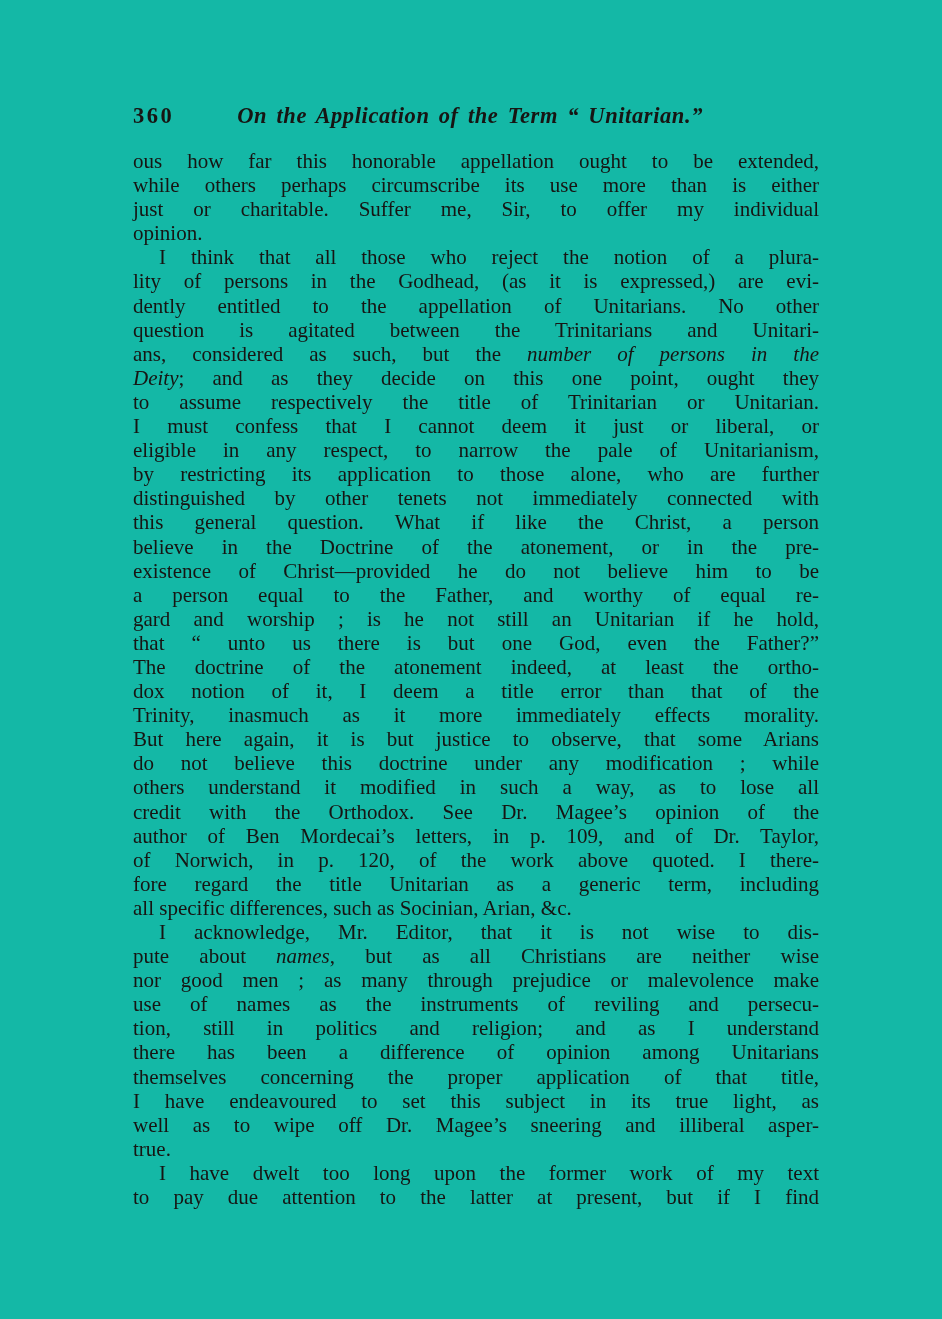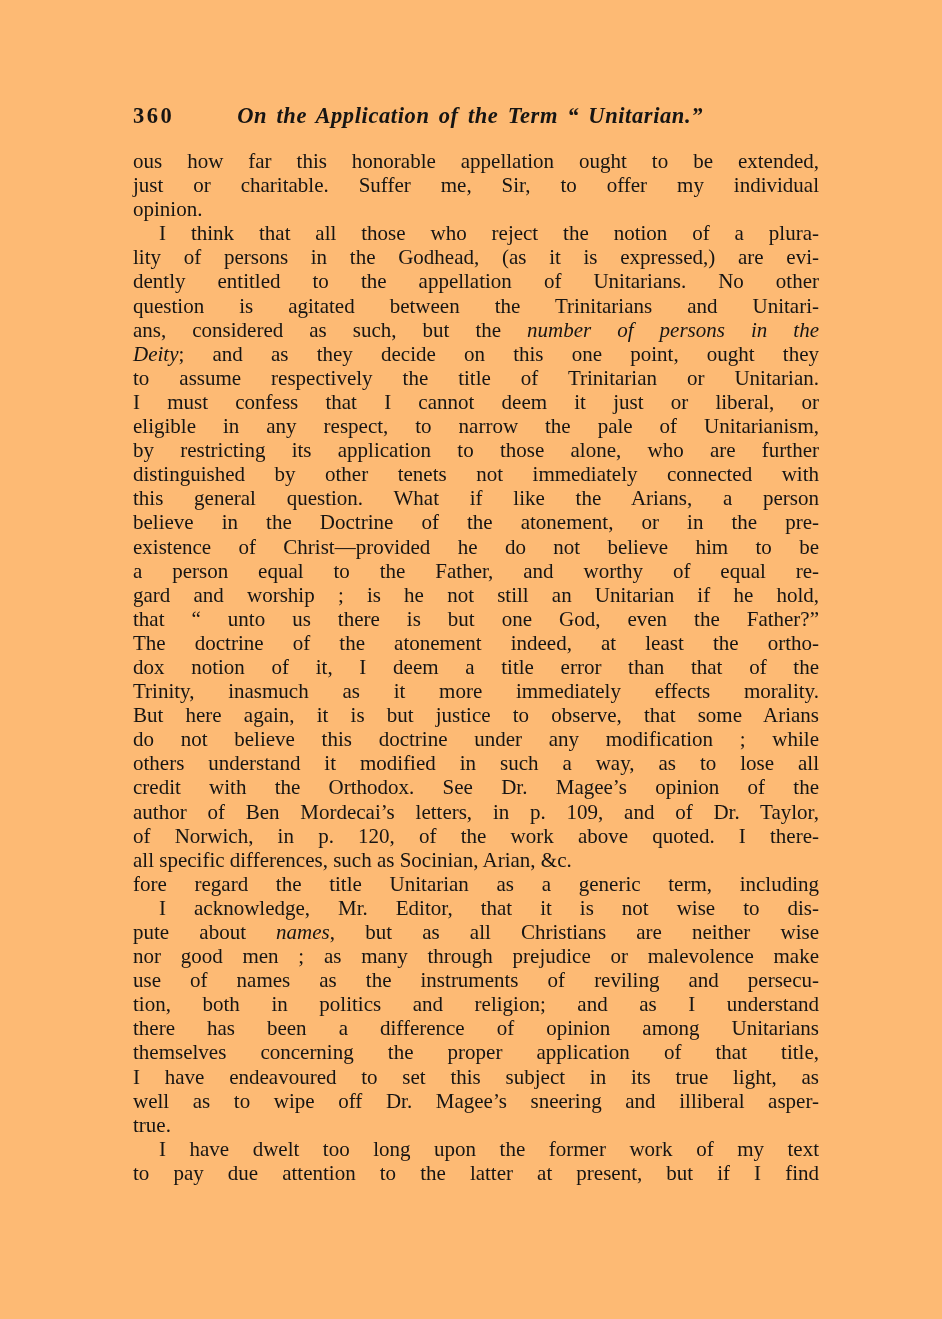--- a/index.html
+++ b/index.html
@@ -1,19 +1,19 @@
 <!DOCTYPE html>
 <html><head>
 <meta charset="utf-8">
 <style>
   html,body { margin:0; padding:0; background:#ffffff; }
   .page {
     position:relative;
     width:942px; height:1319px;
-    background:#fdba74;
+    background:#14b8a6;
     overflow:hidden;
     font-family:"Liberation Serif","DejaVu Serif",serif;
     color:#171513;
   }
   .content {
     position:absolute;
     left:133px; top:102px;
     width:686px;
   }
   .header {
@@ -50,59 +50,60 @@
 
 <div class="page">
   <div class="content">
     <div class="header">
       <span class="page-num">360</span>
       <span class="running-title">On the Application of the Term “ Unitarian.”</span>
     </div>
     <div class="body-text" id="page-body">
         <div class="para">
           <div class="line just"><span>ous how far this honorable appellation ought to be extended,</span></div>
+          <div class="line just"><span>while others perhaps circumscribe its use more than is either</span></div>
           <div class="line just"><span>just or charitable. Suffer me, Sir, to offer my individual</span></div>
           <div class="line"><span>opinion.</span></div>
         </div>
         <div class="para indent">
           <div class="line just"><span>I think that all those who reject the notion of a plura-</span></div>
           <div class="line just"><span>lity of persons in the Godhead, (as it is expressed,) are evi-</span></div>
           <div class="line just"><span>dently entitled to the appellation of Unitarians. No other</span></div>
           <div class="line just"><span>question is agitated between the Trinitarians and Unitari-</span></div>
           <div class="line just"><span>ans, considered as such, but the </span><em>number of persons in the</em></div>
           <div class="line just"><em>Deity</em><span>; and as they decide on this one point, ought they</span></div>
           <div class="line just"><span>to assume respectively the title of Trinitarian or Unitarian.</span></div>
           <div class="line just"><span>I must confess that I cannot deem it just or liberal, or</span></div>
           <div class="line just"><span>eligible in any respect, to narrow the pale of Unitarianism,</span></div>
           <div class="line just"><span>by restricting its application to those alone, who are further</span></div>
           <div class="line just"><span>distinguished by other tenets not immediately connected with</span></div>
-          <div class="line just"><span>this general question. What if like the Arians, a person</span></div>
+          <div class="line just"><span>this general question. What if like the Christ, a person</span></div>
           <div class="line just"><span>believe in the Doctrine of the atonement, or in the pre-</span></div>
           <div class="line just"><span>existence of Christ—provided he do not believe him to be</span></div>
           <div class="line just"><span>a person equal to the Father, and worthy of equal re-</span></div>
           <div class="line just"><span>gard and worship ; is he not still an Unitarian if he hold,</span></div>
           <div class="line just"><span>that “ unto us there is but one God, even the Father?”</span></div>
           <div class="line just"><span>The doctrine of the atonement indeed, at least the ortho-</span></div>
           <div class="line just"><span>dox notion of it, I deem a title error than that of the</span></div>
           <div class="line just"><span>Trinity, inasmuch as it more immediately effects morality.</span></div>
           <div class="line just"><span>But here again, it is but justice to observe, that some Arians</span></div>
           <div class="line just"><span>do not believe this doctrine under any modification ; while</span></div>
           <div class="line just"><span>others understand it modified in such a way, as to lose all</span></div>
           <div class="line just"><span>credit with the Orthodox. See Dr. Magee’s opinion of the</span></div>
           <div class="line just"><span>author of Ben Mordecai’s letters, in p. 109, and of Dr. Taylor,</span></div>
           <div class="line just"><span>of Norwich, in p. 120, of the work above quoted. I there-</span></div>
+          <div class="line just"><span>fore regard the title Unitarian as a generic term, including</span></div>
           <div class="line"><span>all specific differences, such as Socinian, Arian, &amp;c.</span></div>
-          <div class="line just"><span>fore regard the title Unitarian as a generic term, including</span></div>
         </div>
         <div class="para indent">
           <div class="line just"><span>I acknowledge, Mr. Editor, that it is not wise to dis-</span></div>
           <div class="line just"><span>pute about </span><em>names</em><span>, but as all Christians are neither wise</span></div>
           <div class="line just"><span>nor good men ; as many through prejudice or malevolence make</span></div>
           <div class="line just"><span>use of names as the instruments of reviling and persecu-</span></div>
-          <div class="line just"><span>tion, both in politics and religion; and as I understand</span></div>
+          <div class="line just"><span>tion, still in politics and religion; and as I understand</span></div>
           <div class="line just"><span>there has been a difference of opinion among Unitarians</span></div>
           <div class="line just"><span>themselves concerning the proper application of that title,</span></div>
           <div class="line just"><span>I have endeavoured to set this subject in its true light, as</span></div>
           <div class="line just"><span>well as to wipe off Dr. Magee’s sneering and illiberal asper-</span></div>
           <div class="line"><span>true.</span></div>
         </div>
         <div class="para indent">
           <div class="line just"><span>I have dwelt too long upon the former work of my text</span></div>
           <div class="line just"><span>to pay due attention to the latter at present, but if I find</span></div>
         </div>

